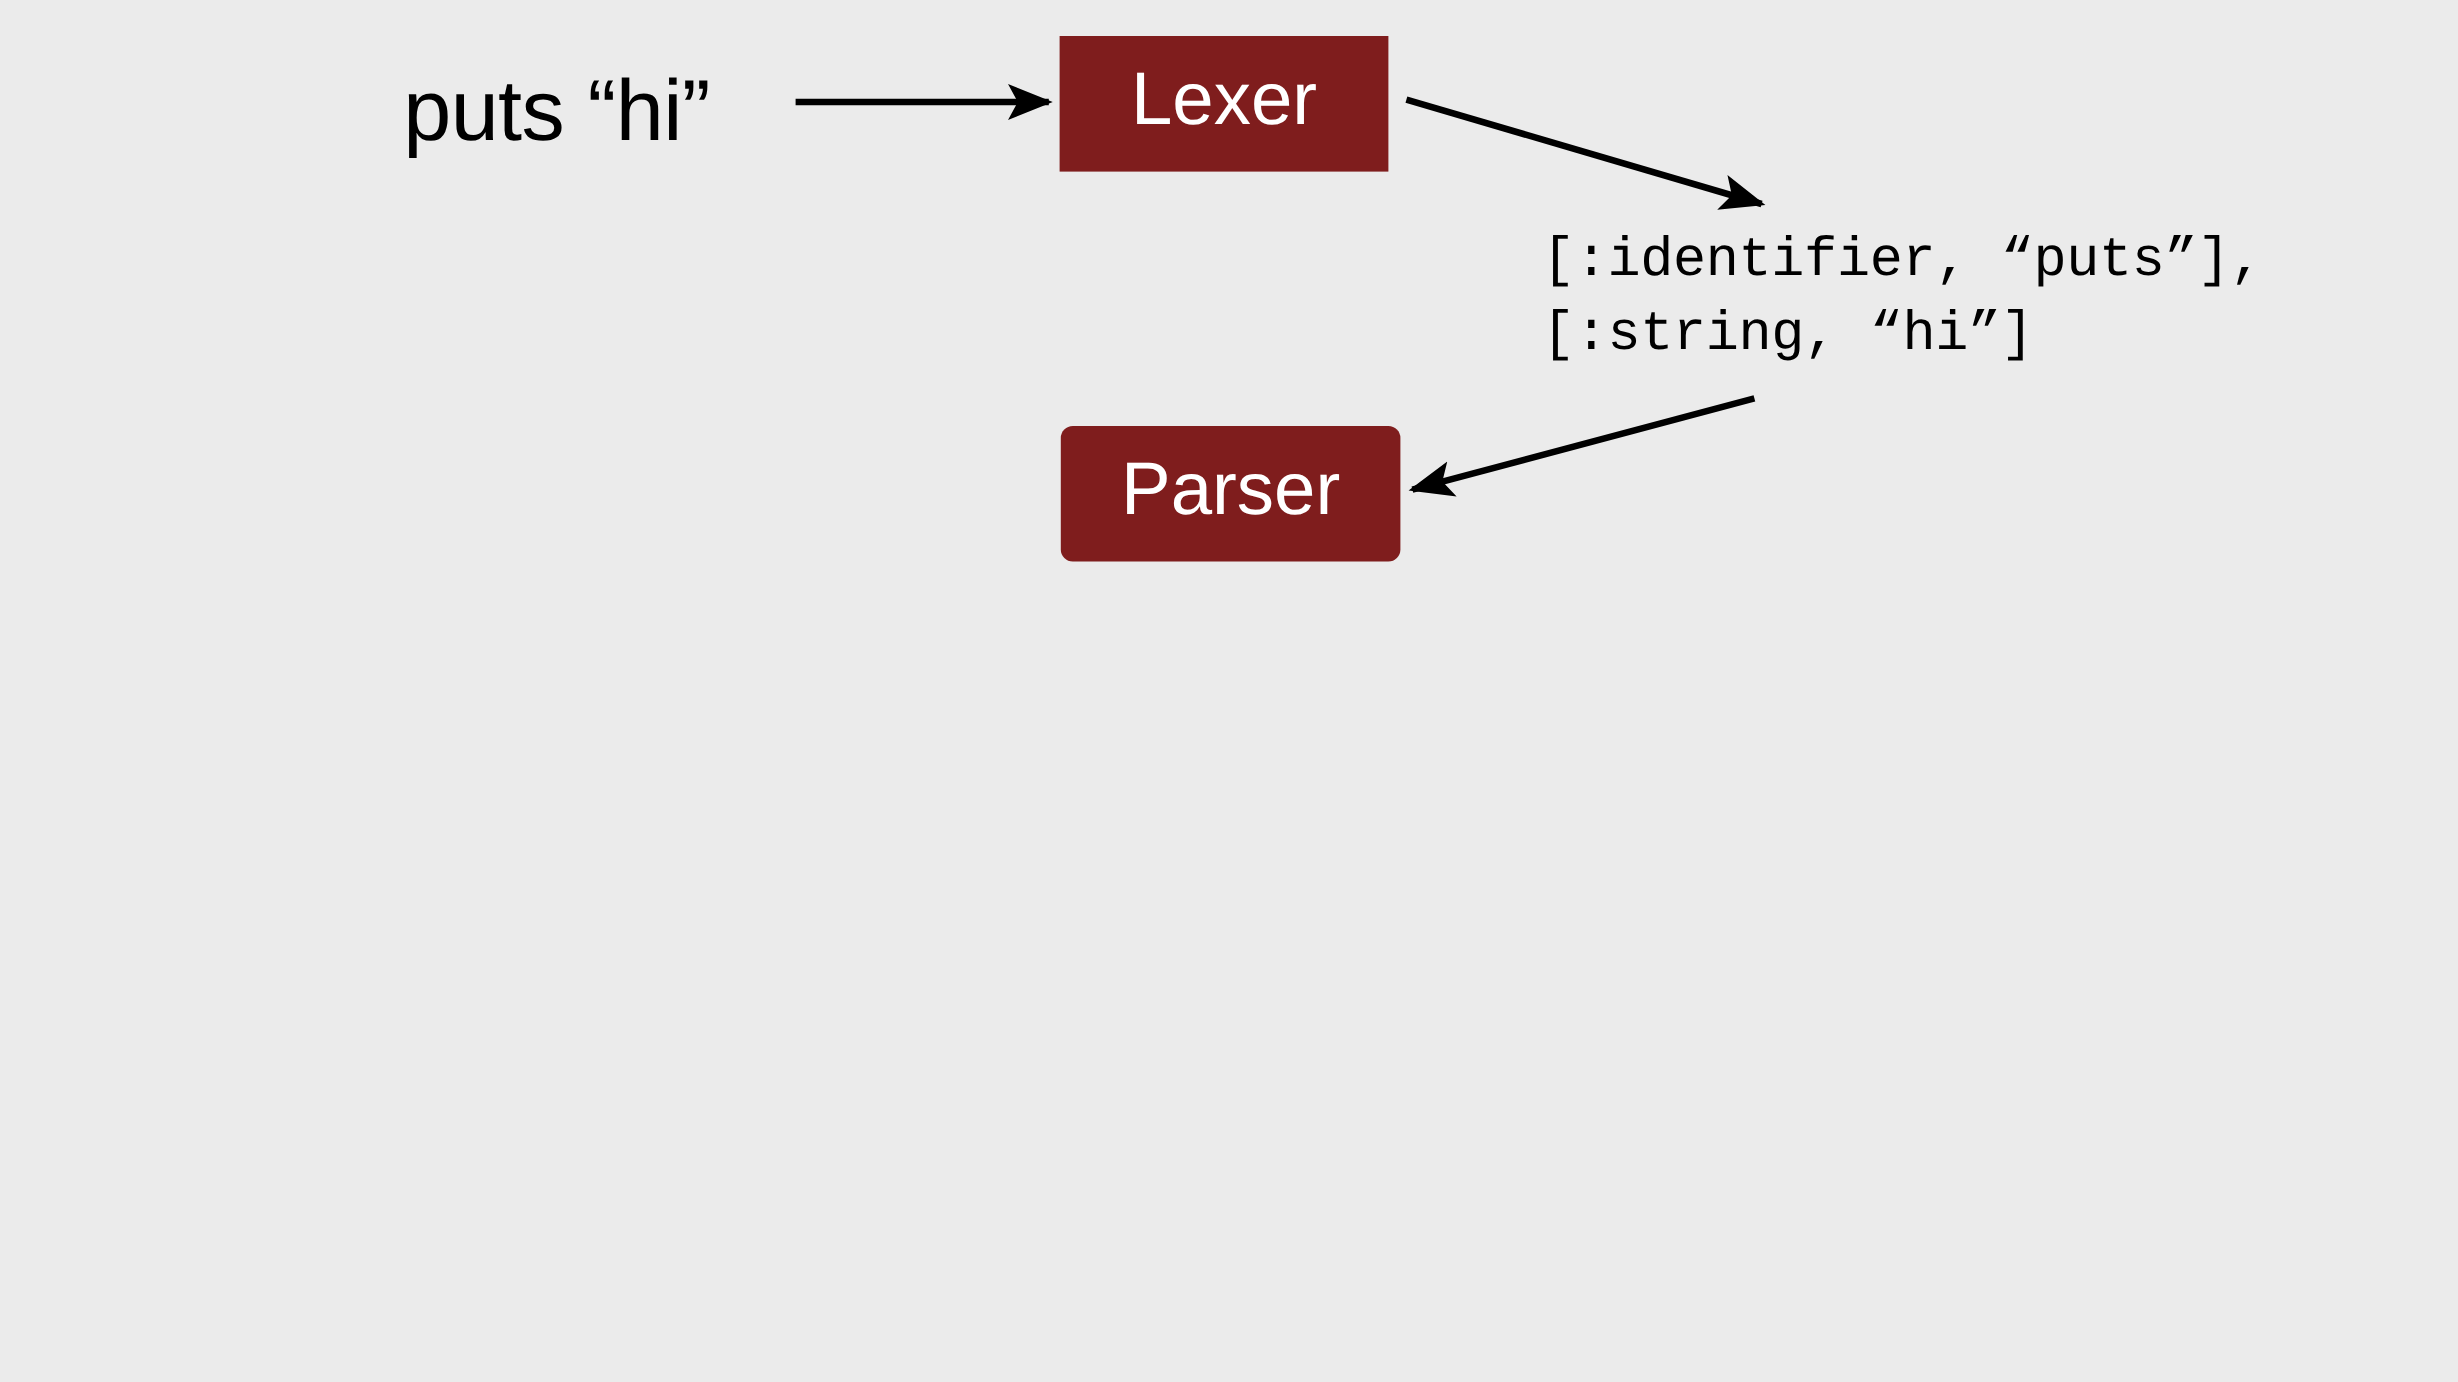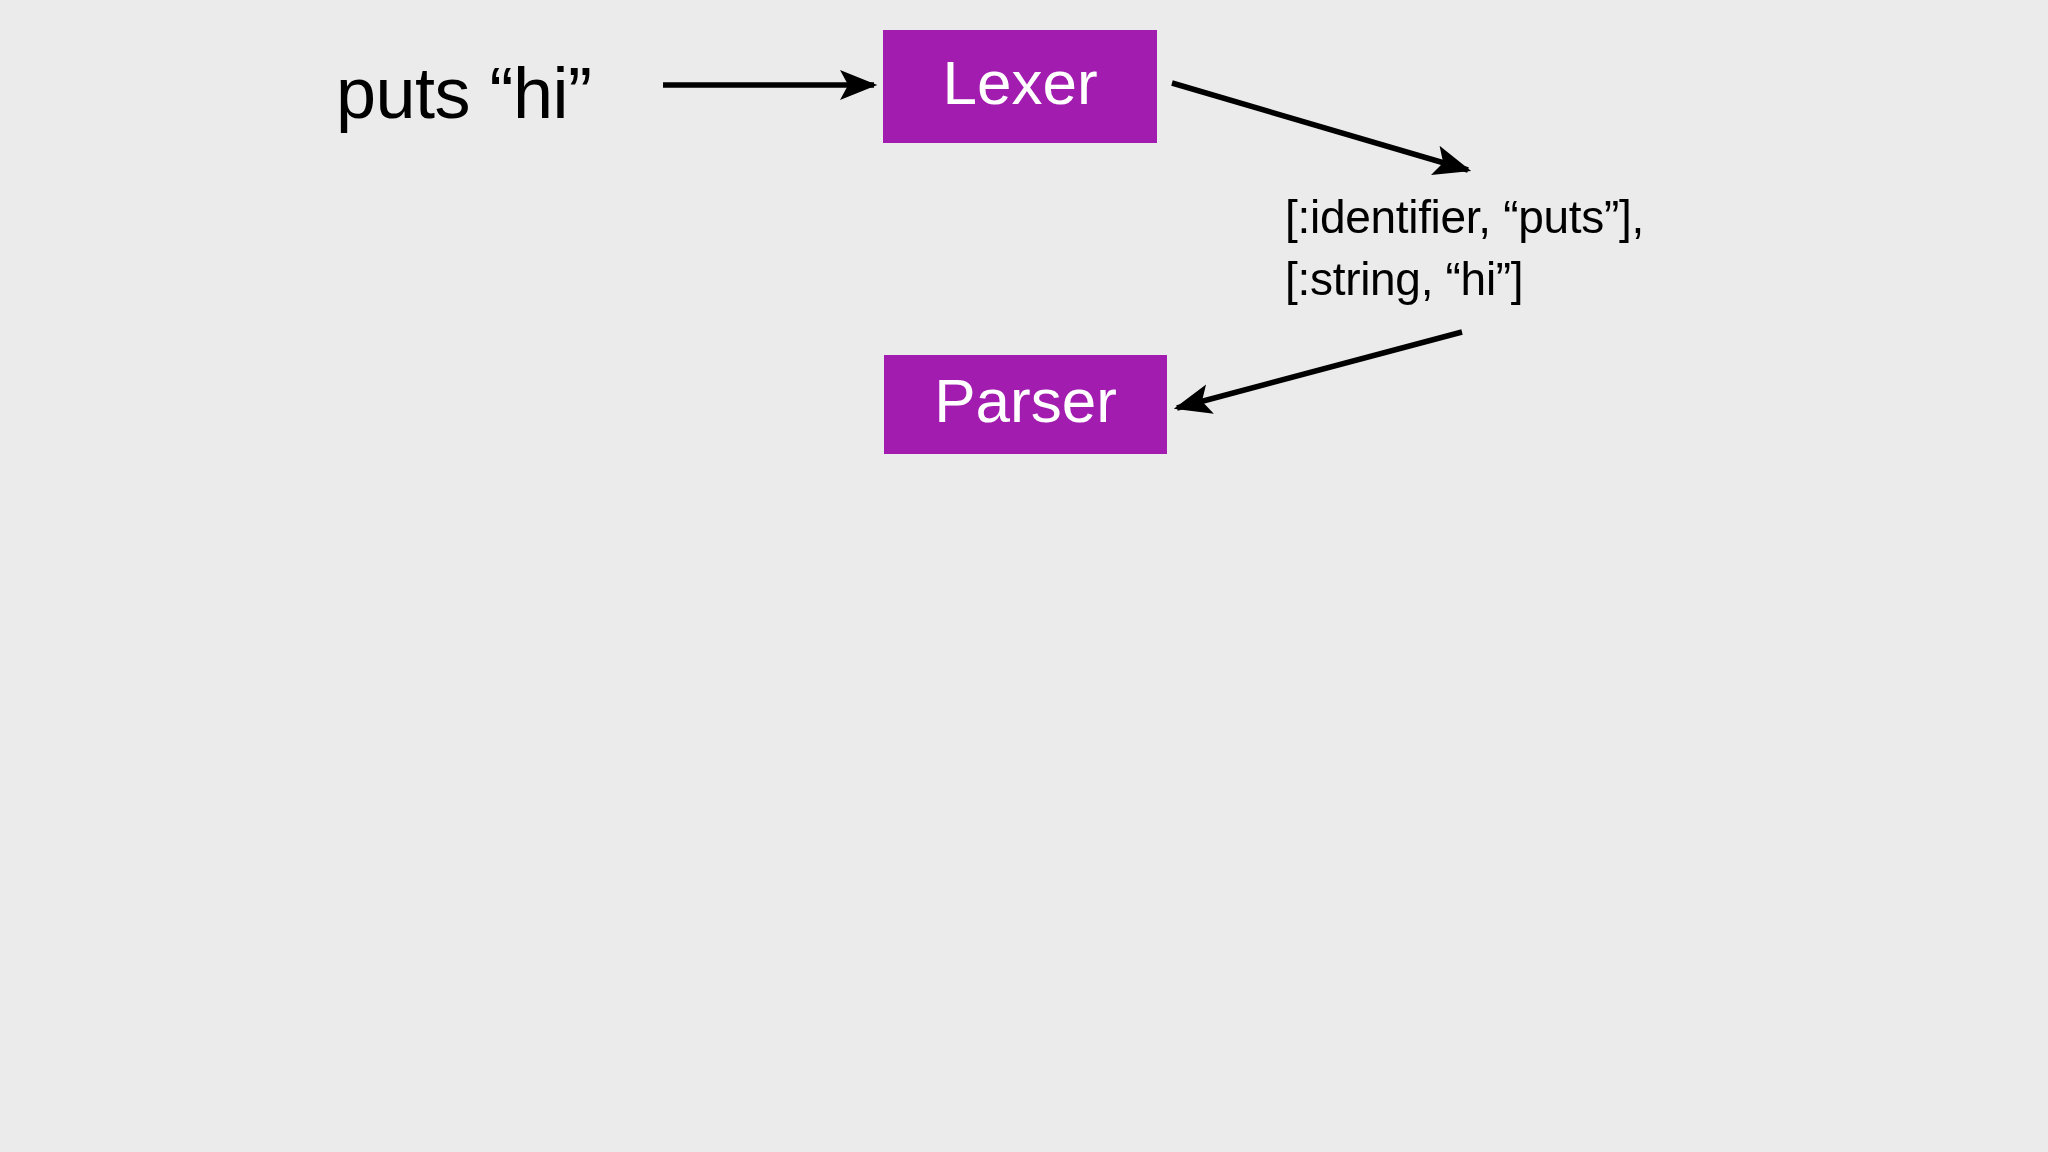--- a/index.html
+++ b/index.html
@@ -28,56 +28,58 @@
     line-height: 1.0;
     color: #000000;
     white-space: nowrap;
     letter-spacing: -0.5px;
     font-weight: 400;
     margin-top: 31px;
   }
 
   
   .stage-box {
-    background: #a21caf;
+    background: #7f1d1d;
     display: flex;
     align-items: center;
     justify-content: center;
     color: #ffffff;
     font-size: 62px;
     font-weight: 400;
     letter-spacing: 0px;
   }
   #lexer-box {
     left: 883px;
     top: 30px;
     width: 274px;
     height: 113px;
   }
   #parser-box {
     left: 884px;
     top: 355px;
     width: 283px;
-    height: 99px;
+    height: 113px;
+    border-radius: 10px;
   }
   .stage-box-label {
     position: relative;
     top: -4px;
     white-space: nowrap;
   }
 
   
   #token-stream-label {
     left: 1285px;
     top: 186px;
     font-size: 46px;
     line-height: 62px;
     color: #000000;
     white-space: nowrap;
     letter-spacing: -0.3px;
+    font-family: Liberation Mono, monospace;
   }
   #token-stream-label .token-line { display: block; }
 
   
   #connectors {
     left: 0;
     top: 0;
     width: 2048px;
     height: 1152px;
     pointer-events: none;

